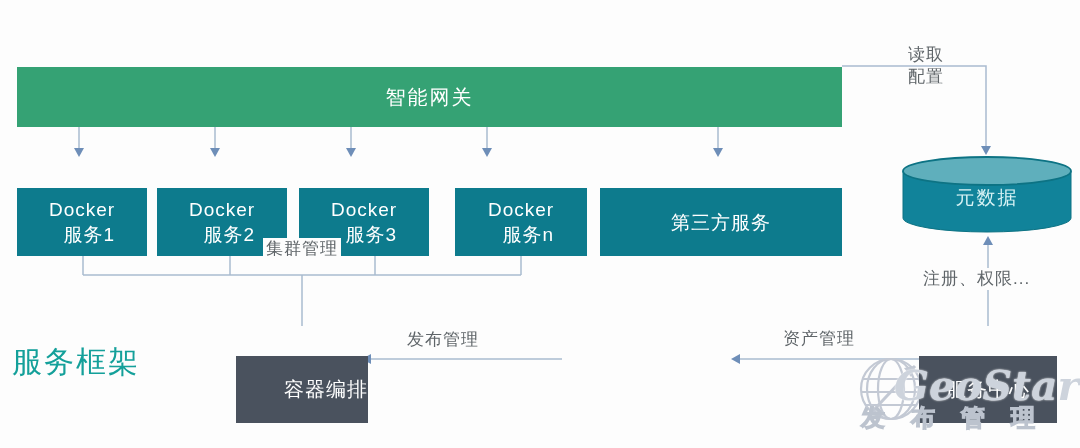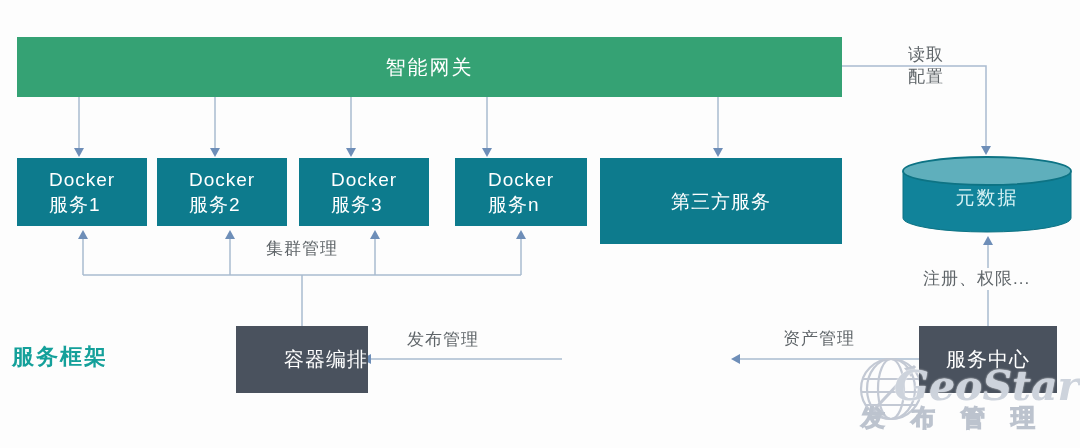--- a/index.html
+++ b/index.html
@@ -4,37 +4,38 @@
 <style>
   html,body{margin:0;padding:0;background:#ffffff;}
   #canvas{
     position:relative;width:1080px;height:448px;overflow:hidden;
     background:#fdfdfd;
     font-family:"Liberation Sans","DejaVu Sans",sans-serif;
   }
   #wires{position:absolute;left:0;top:0;z-index:1;}
   .node{
     position:absolute;display:flex;align-items:center;justify-content:center;
-    text-align:left;color:#ffffff;white-space:pre-line;z-index:2;
+    text-align:right;color:#ffffff;white-space:pre-line;z-index:2;
     box-sizing:border-box;
+    margin-top:30px;
   }
   .gateway{background:#35a274;font-size:20px;letter-spacing:2px;}
   .svc{background:#0d7b8d;font-size:19px;line-height:25px;letter-spacing:1px;}
   .dark{background:#4a525e;font-size:20px;letter-spacing:1px;}
   .cyl-label{
     position:absolute;z-index:3;display:flex;align-items:center;justify-content:center;
     color:#d9f3f5;font-size:19px;letter-spacing:2px;
   }
   .edge-label{
     position:absolute;z-index:3;color:#5f6569;font-size:17px;
     white-space:pre-line;text-align:left;line-height:22px;letter-spacing:1px;
   }
   .edge-label.bg{background:#fdfdfd;padding:0 3px;}
   .section-label{
-    position:absolute;z-index:3;color:#14a09a;font-size:22px;font-weight:bold;
+    position:absolute;z-index:3;color:#14a09a;font-size:30px;font-weight:normal;
     letter-spacing:2px;
   }
   .wm{position:absolute;z-index:6;pointer-events:none;}
   .wm-brand{
     left:894px;top:364px;
     font-family:"DejaVu Serif","Liberation Serif",serif;
     font-style:italic;font-weight:bold;font-size:41px;line-height:44px;
     color:#cdd3dc;text-shadow:0 0 2px #ffffff;
   }
   .wm-company{
@@ -116,21 +117,21 @@
 服务2</span>
   </div>
   <div class="node svc" style="left:299px;top:158px;width:130px;height:68px;">
     <span>Docker
 服务3</span>
   </div>
   <div class="node svc" style="left:455px;top:158px;width:132px;height:68px;">
     <span>Docker
 服务n</span>
   </div>
-  <div class="node svc" style="left:600px;top:158px;width:242px;height:86px;">
+  <div class="node svc" style="left:600px;top:158px;width:242px;height:68px;">
     <span>第三方服务</span>
   </div>
 
   <div class="cyl-label" style="left:903px;top:176px;width:168px;height:44px;font-family:Liberation Mono, monospace;">元数据</div>
 
   <div class="node dark" style="left:236px;top:326px;width:132px;height:67px;padding-left:48px;">
     <span>容器编排</span>
   </div>
   <div class="node dark" style="left:919px;top:326px;width:138px;height:67px;">
     <span>服务中心</span>

